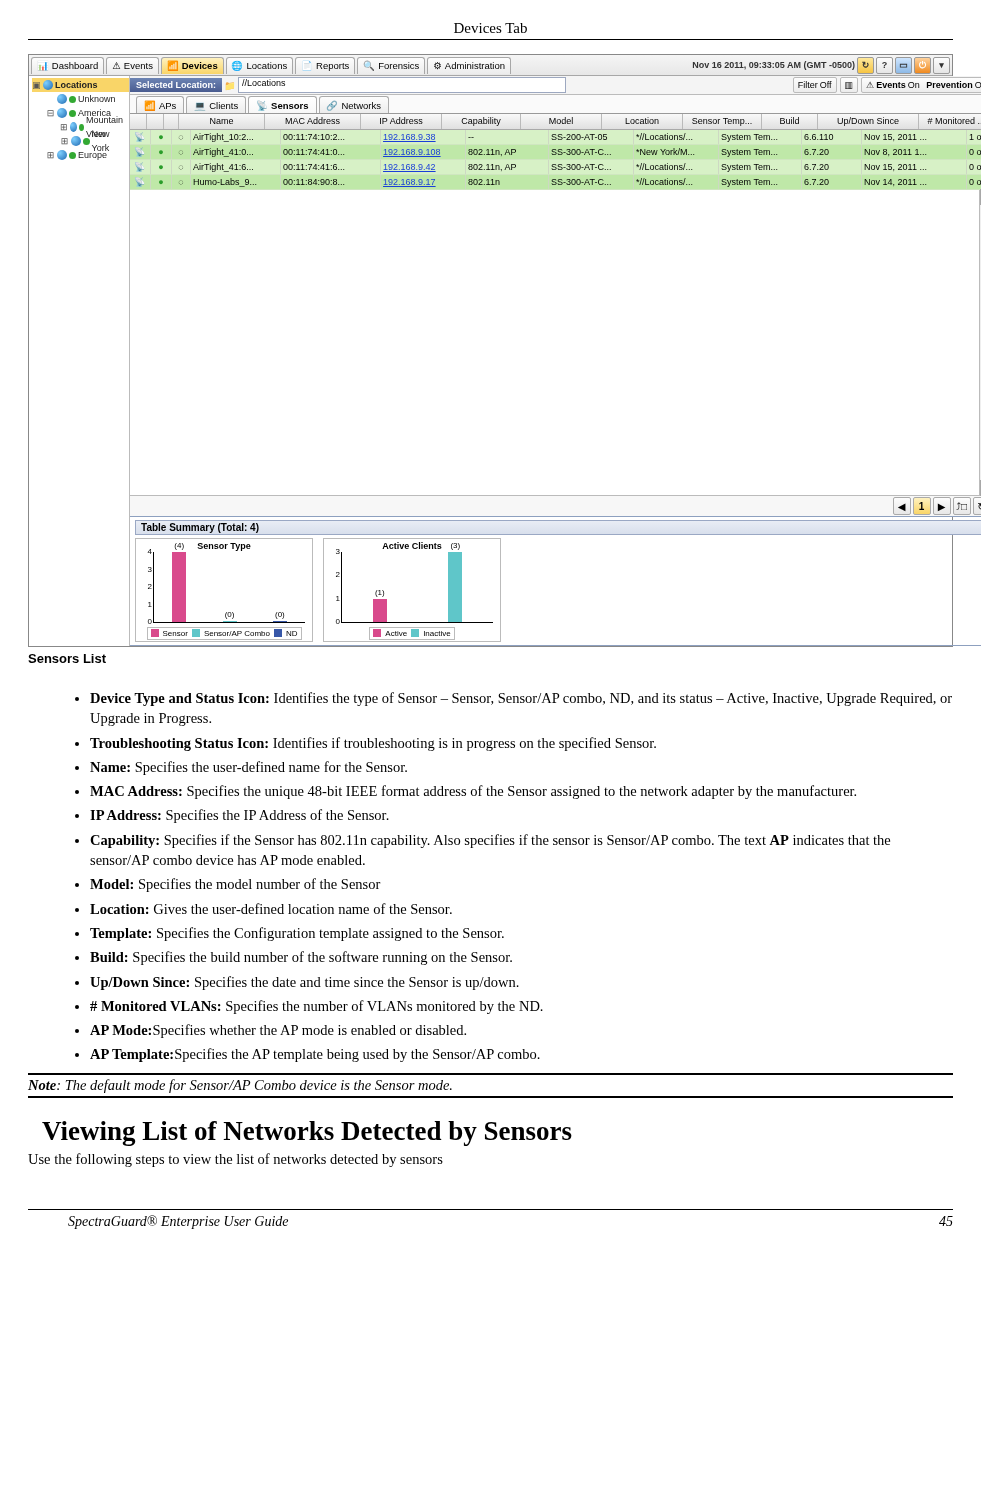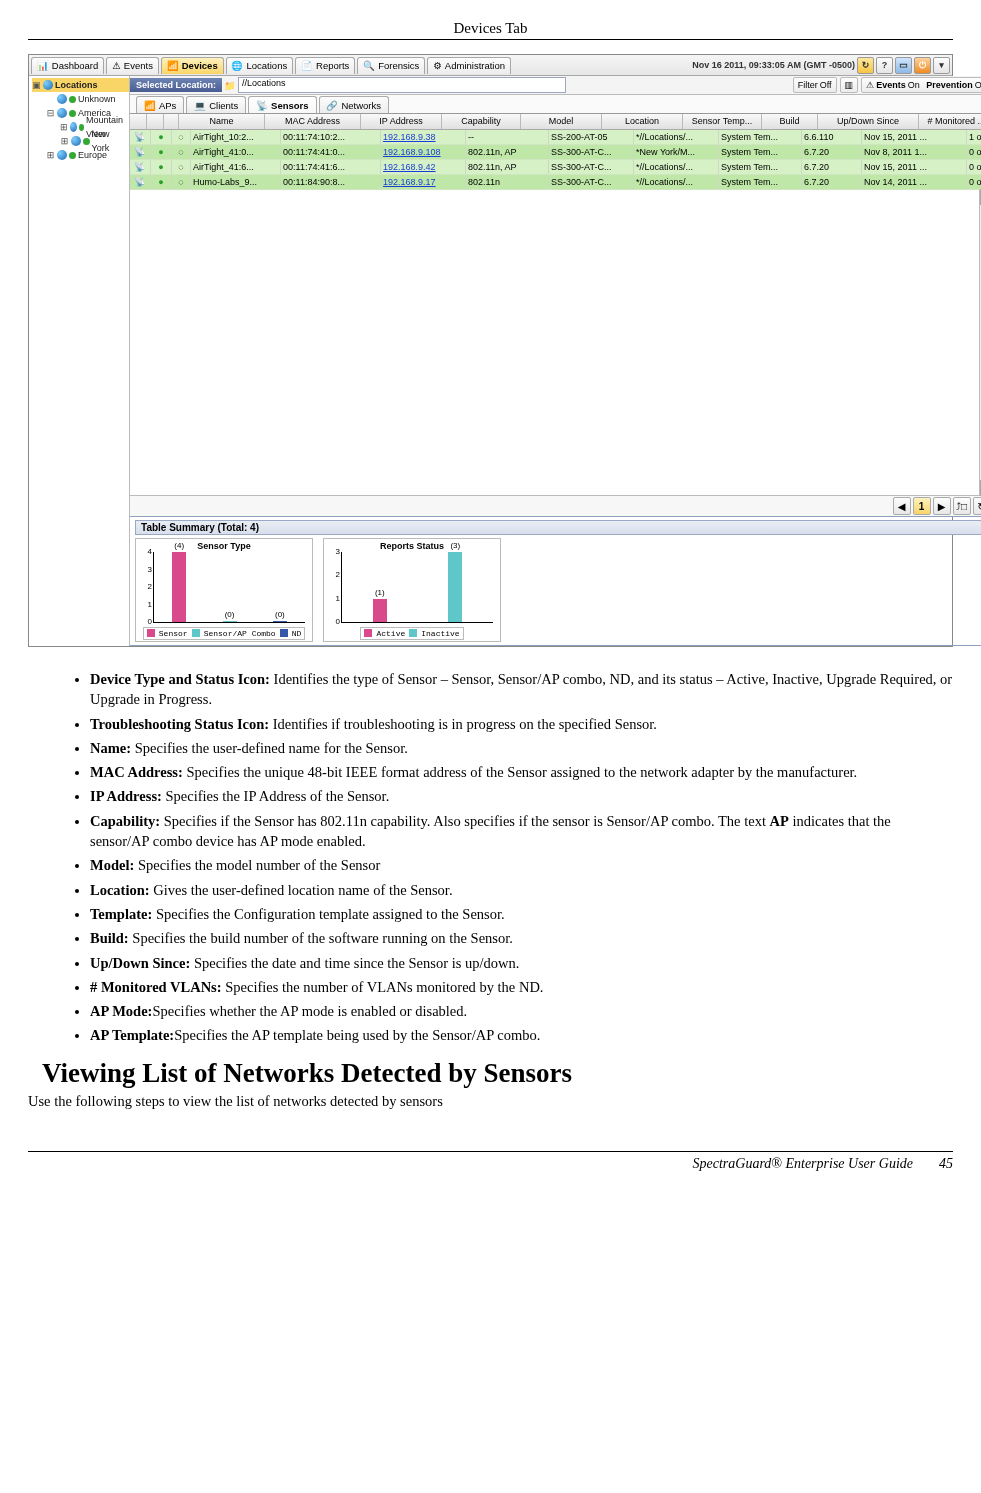--- a/index.html
+++ b/index.html
@@ -55,33 +55,33 @@
   .pgbtn.cur { background:linear-gradient(#fff2bf,#f9d568); font-weight:bold; }
   .summary { border-top:1px solid #8da0bf; border-bottom:1px solid #8da0bf; padding:3px 5px; }
   .summary-title { border:1px solid #9aa8c4; background:linear-gradient(#e9edf5,#d8dfec); font-size:10px; font-weight:bold; padding:1px 5px; margin-bottom:3px; }
   .charts { display:flex; gap:10px; }
   .chartbox { width:170px; border:1px solid #bbb; padding:2px 3px 1px 3px; }
   .chart-title { text-align:center; font-size:9px; font-weight:bold; padding-bottom:1px; }
   .chart-area { height:70px; position:relative; border-left:1px solid #000; border-bottom:1px solid #000; margin:0 4px 0 14px; }
   .bar { position:absolute; bottom:0; width:14px; }
   .bar-label { position:absolute; width:100%; font-size:8px; text-align:center; }
   .ytick { position:absolute; left:-14px; font-size:8px; width:12px; text-align:right; }
-  .legend { border:1px solid #bbb; margin:4px auto 0 auto; display:flex; gap:4px; justify-content:center; font-size:8px; padding:1px 3px; width:max-content;font-family:Liberation Mono, monospace;}
+  .legend { border:1px solid #bbb; margin:4px auto 0 auto; display:flex; gap:4px; justify-content:center; font-size:8px; padding:1px 3px; width:max-content;}
   .lsw { width:8px; height:8px; display:inline-block; }
   .sensors-list-h { font-family: Verdana, Arial, sans-serif; font-weight:bold; font-size:13px; margin:4px 0 4px 0; }
   .bodytext { font-size: 14.5px; line-height: 1.4; }
   ul.bullets { list-style-type: disc; margin: 22px 0 8px 32px; padding-left: 30px; }
   ul.bullets li { margin-bottom: 4px; }
   .note-rule { border-top: 2px solid #000; border-bottom: 2px solid #000; padding: 2px 0; margin: 6px 0 18px 0; font-size:14.5px; font-style: italic;}
   .note-rule b { font-style: italic; font-weight: bold; }
   h2.section { font-family: Georgia, serif; font-weight: bold; font-size: 27px; margin: 12px 0 2px 14px; }
   ol.steps { margin: 3px 0 10px 70px; padding-left: 28px; font-size:14.5px; }
   ol.steps li { padding-left: 24px; }
   .footer { border-top: 1.5px solid #000; margin-top: 40px; padding-top: 4px; display:flex; font-style: italic; font-size: 14px; }
-  .footer .c { flex:1; text-align:right; }
+  .footer .c { flex:1; text-align:left; }
   .footer .r { width:40px; text-align:right; }
 </style>
 </head>
 <body>
 
 <div class="page">
   <div class="page-header">Devices Tab</div>
 
   <div class="shot">
 
@@ -320,21 +320,21 @@
               <div class="legend">
                 <span class="lsw" style="background:#d94a8c;"></span>
                   <span>Sensor</span>
                 <span class="lsw" style="background:#5fc6c9;"></span>
                   <span>Sensor/AP Combo</span>
                 <span class="lsw" style="background:#3757a8;"></span>
                   <span>ND</span>
               </div>
             </div>
             <div class="chartbox">
-              <div class="chart-title">Reports Status</div>
+              <div class="chart-title">Active Clients</div>
               <div class="chart-area" id="chart2">
                   <div class="ytick" style="top: 65px;">0</div>
                   <div class="ytick" style="top: 41.6667px;">1</div>
                   <div class="ytick" style="top: 18.3333px;">2</div>
                   <div class="ytick" style="top: -5px;">3</div>
                   <div class="bar" style="left: 30.75px; height: 23.3333px; background: rgb(217, 74, 140);">
                     <div class="bar-label" style="top: -11px;">(1)</div>
                   </div>
                   <div class="bar" style="left: 106.25px; height: 70px; background: rgb(95, 198, 201);">
                     <div class="bar-label" style="top: -11px;">(3)</div>
@@ -346,37 +346,41 @@
                 <span class="lsw" style="background:#5fc6c9;"></span>
                   <span>Inactive</span>
               </div>
             </div>
           </div>
         </div>
       </div>
     </div>
   </div>
 
+  <div class="sensors-list-h">Sensors List</div>
   <ul class="bullets bodytext" id="bullet-list">
       <li><b>Device Type and Status Icon:</b> Identifies the type of Sensor – Sensor, Sensor/AP combo, ND, and its status – Active, Inactive, Upgrade Required, or Upgrade in Progress.</li>
       <li><b>Troubleshooting Status Icon:</b> Identifies if troubleshooting is in progress on the specified Sensor.</li>
       <li><b>Name:</b> Specifies the user-defined name for the Sensor.</li>
       <li><b>MAC Address:</b> Specifies the unique 48-bit IEEE format address of the Sensor assigned to the network adapter by the manufacturer.</li>
       <li><b>IP Address:</b> Specifies the IP Address of the Sensor.</li>
       <li><b>Capability:</b> Specifies if the Sensor has 802.11n capability. Also specifies if the sensor is Sensor/AP combo. The text <b>AP</b> indicates that the sensor/AP combo device has AP mode enabled.</li>
       <li><b>Model:</b> Specifies the model number of the Sensor</li>
       <li><b>Location:</b> Gives the user-defined location name of the Sensor.</li>
       <li><b>Template:</b> Specifies the Configuration template assigned to the Sensor.</li>
       <li><b>Build:</b> Specifies the build number of the software running on the Sensor.</li>
       <li><b>Up/Down Since:</b> Specifies the date and time since the Sensor is up/down.</li>
       <li><b># Monitored VLANs:</b> Specifies the number of VLANs monitored by the ND.</li>
       <li><b>AP Mode:</b>Specifies whether the AP mode is enabled or disabled.</li>
       <li><b>AP Template:</b>Specifies the AP template being used by the Sensor/AP combo.</li>
     </ul>
 
+  <div class="note-rule">
+    <b>Note</b><span>: The default mode for Sensor/AP Combo device is the Sensor mode.</span>
+  </div>
 
   <h2 class="section">Viewing List of Networks Detected by Sensors</h2>
   <p class="bodytext" style="margin:2px 0;">Use the following steps to view the list of networks detected by sensors</p>
 
   <div class="footer">
     <div style="width:40px;"></div>
     <div class="c">SpectraGuard® Enterprise User Guide</div>
     <div class="r">45</div>
   </div>
 </div>

